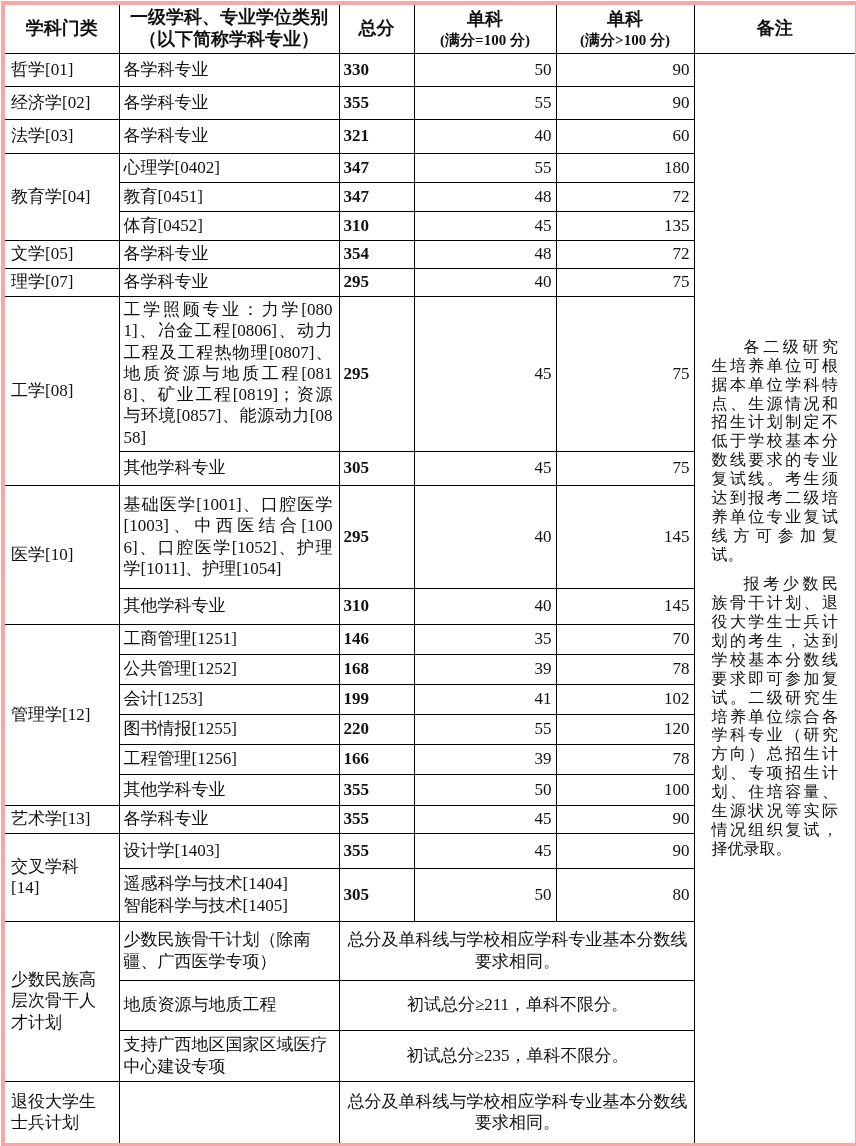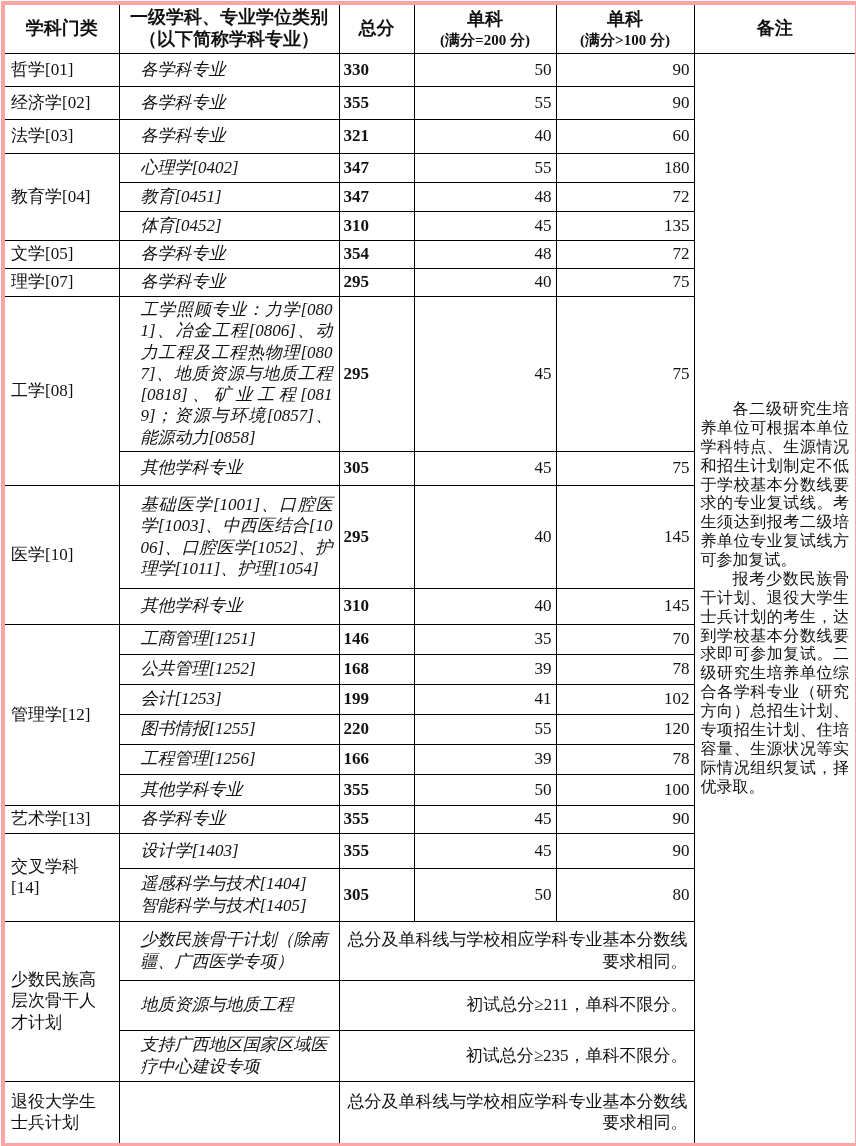--- a/index.html
+++ b/index.html
@@ -45,49 +45,48 @@
     font-weight: bold;
   }
   td.cat {
     text-align: left;
     padding-left: 6px;
     padding-right: 8px;
     margin-top: 21px;
   }
   td.lbl {
     text-align: left;
-    padding-left: 21px;
+    padding-left: 4px;
     padding-right: 6px;
-    font-style: italic;
   }
   td.just {
     text-align: justify;
     text-align-last: auto;
   }
   td.num {
     text-align: right;
   }
   td.tot {
     text-align: left;
     font-weight: bold;
   }
   td.note {
-    text-align: right;
+    text-align: center;
     padding-left: 8px;
     padding-right: 6px;
   }
   .pre {
     white-space: pre-line;
   }
   td.remark-cell {
     vertical-align: middle;
     padding: 3px 6px;
   }
   td.remark-cell p {
-    margin: 0;
+    margin: 11px;
     font-size: 16px;
     line-height: 1.18;
     text-indent: 2em;
     text-align: justify;
   }
 </style>
 </head>
 <body>
 
 <table class="score-table">
@@ -107,21 +106,21 @@
         </th>
     <th>
       <span class="h-main">一级学科、专业学位类别</span>
       <span class="h-main">（以下简称学科专业）</span>
     </th>
     <th>
           <span class="h-main">总分</span>
         </th>
     <th>
       <span class="h-main">单科</span>
-      <span class="h-sub">(满分=200 分)</span>
+      <span class="h-sub">(满分=100 分)</span>
     </th>
     <th>
       <span class="h-main">单科</span>
       <span class="h-sub">(满分&gt;100 分)</span>
     </th>
     <th>
           <span class="h-main">备注</span>
         </th>
   </tr>
 

